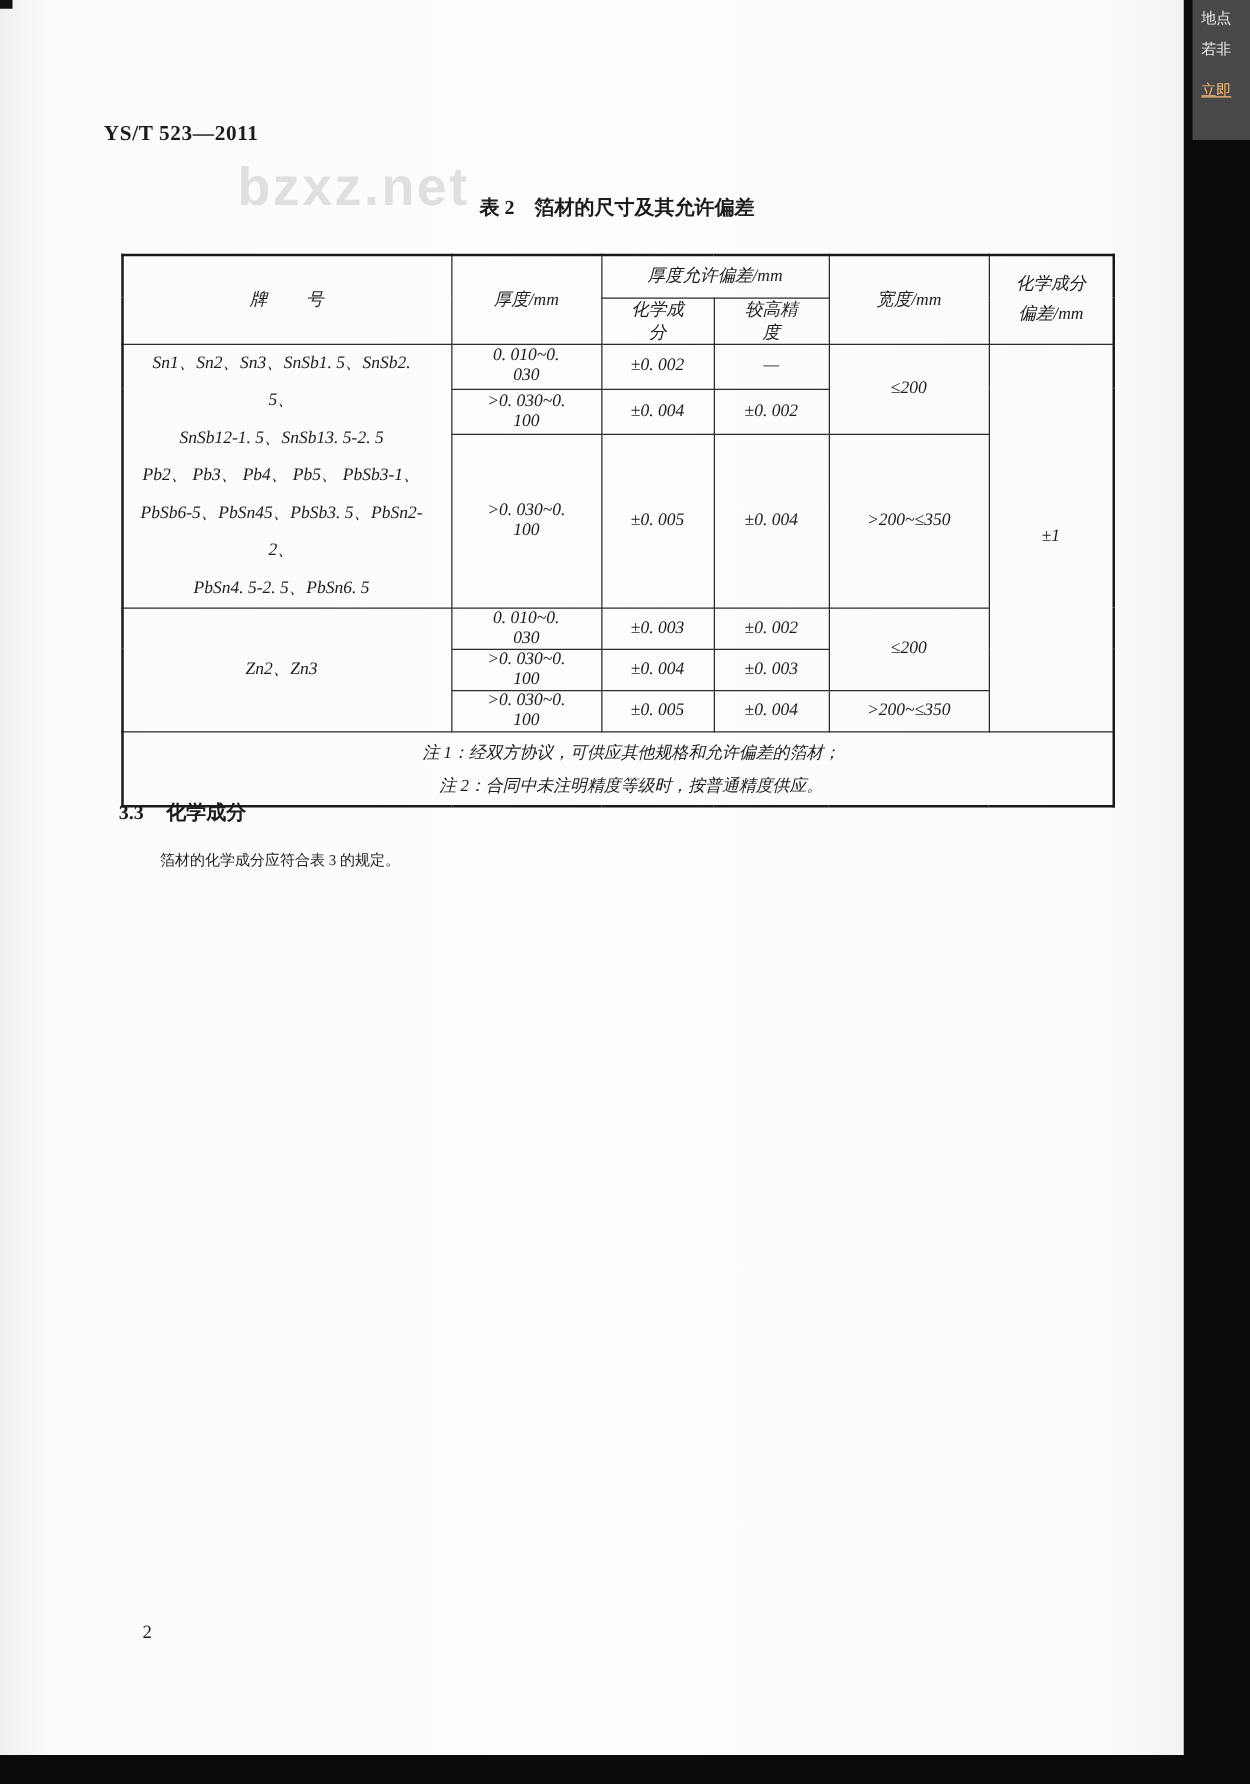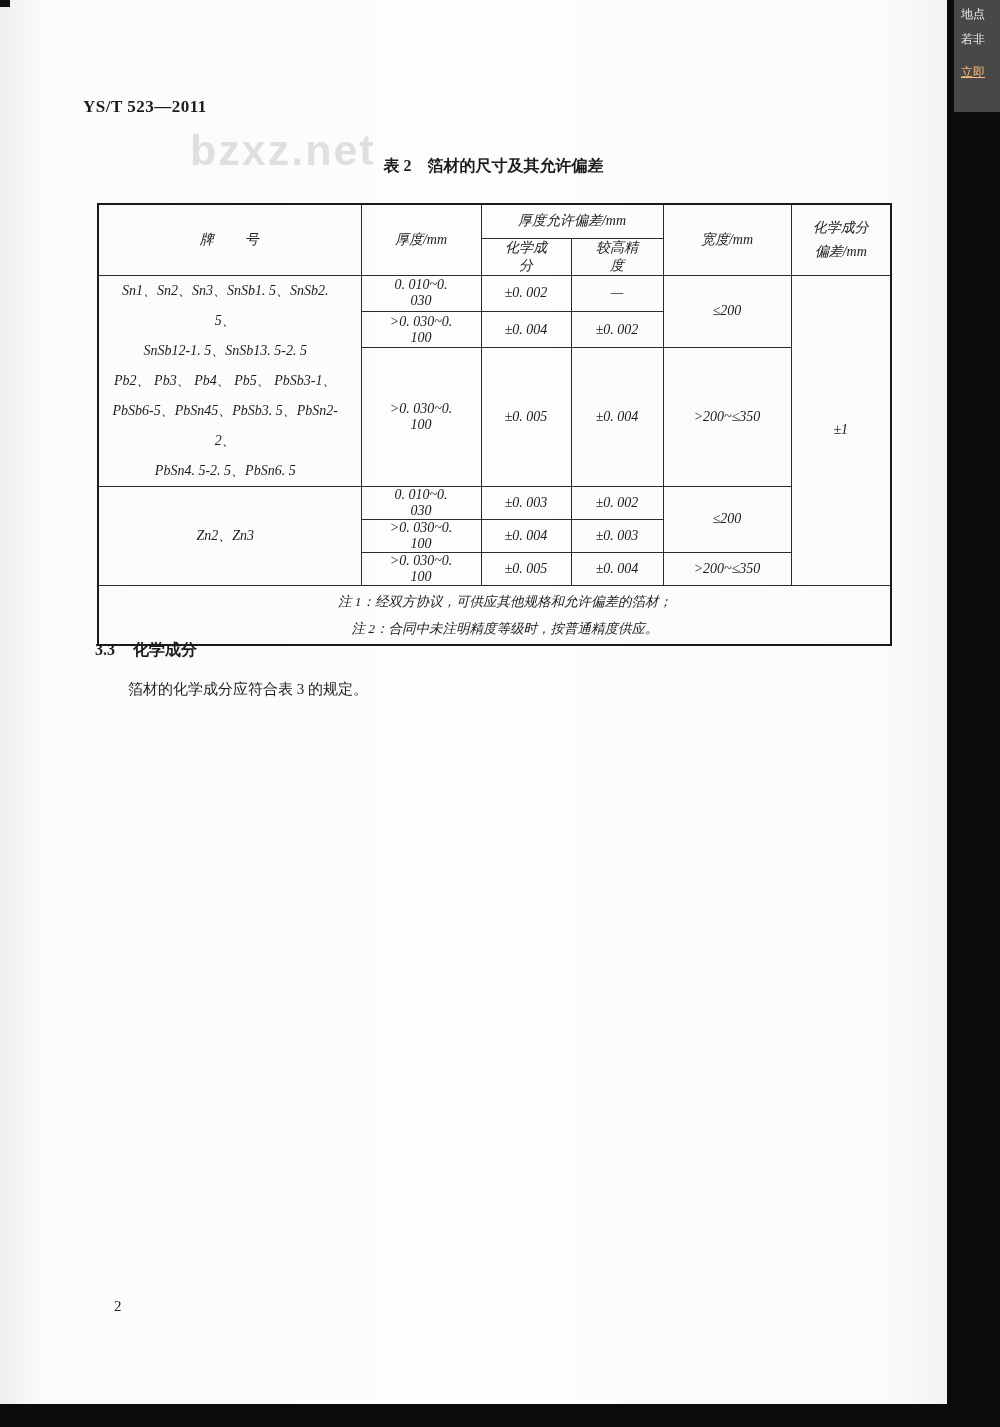--- a/index.html
+++ b/index.html
@@ -50,21 +50,21 @@
     line-height:27px; font-size:13.5px;
   }
   .width-dev-h { line-height:24px; }
 
   .section-heading {
     position:absolute; left:95px; top:640px;
     font-size:16px; font-weight:bold;
   }
   .section-heading .sec-title { margin-left:14px; }
   .section-body {
-    position:absolute; left:128px; top:680px; font-size:15px;
+    position:absolute; left:128px; top:680px; font-size:12px;
   }
   .page-number {
     position:absolute; left:114px; top:1298px; font-size:15px;
   }
 
   .right-strip {
     position:absolute; left:947px; top:0; width:53px; height:1427px;
     background:#0b0b0b; z-index:2;
   }
   .sidebar-box {

